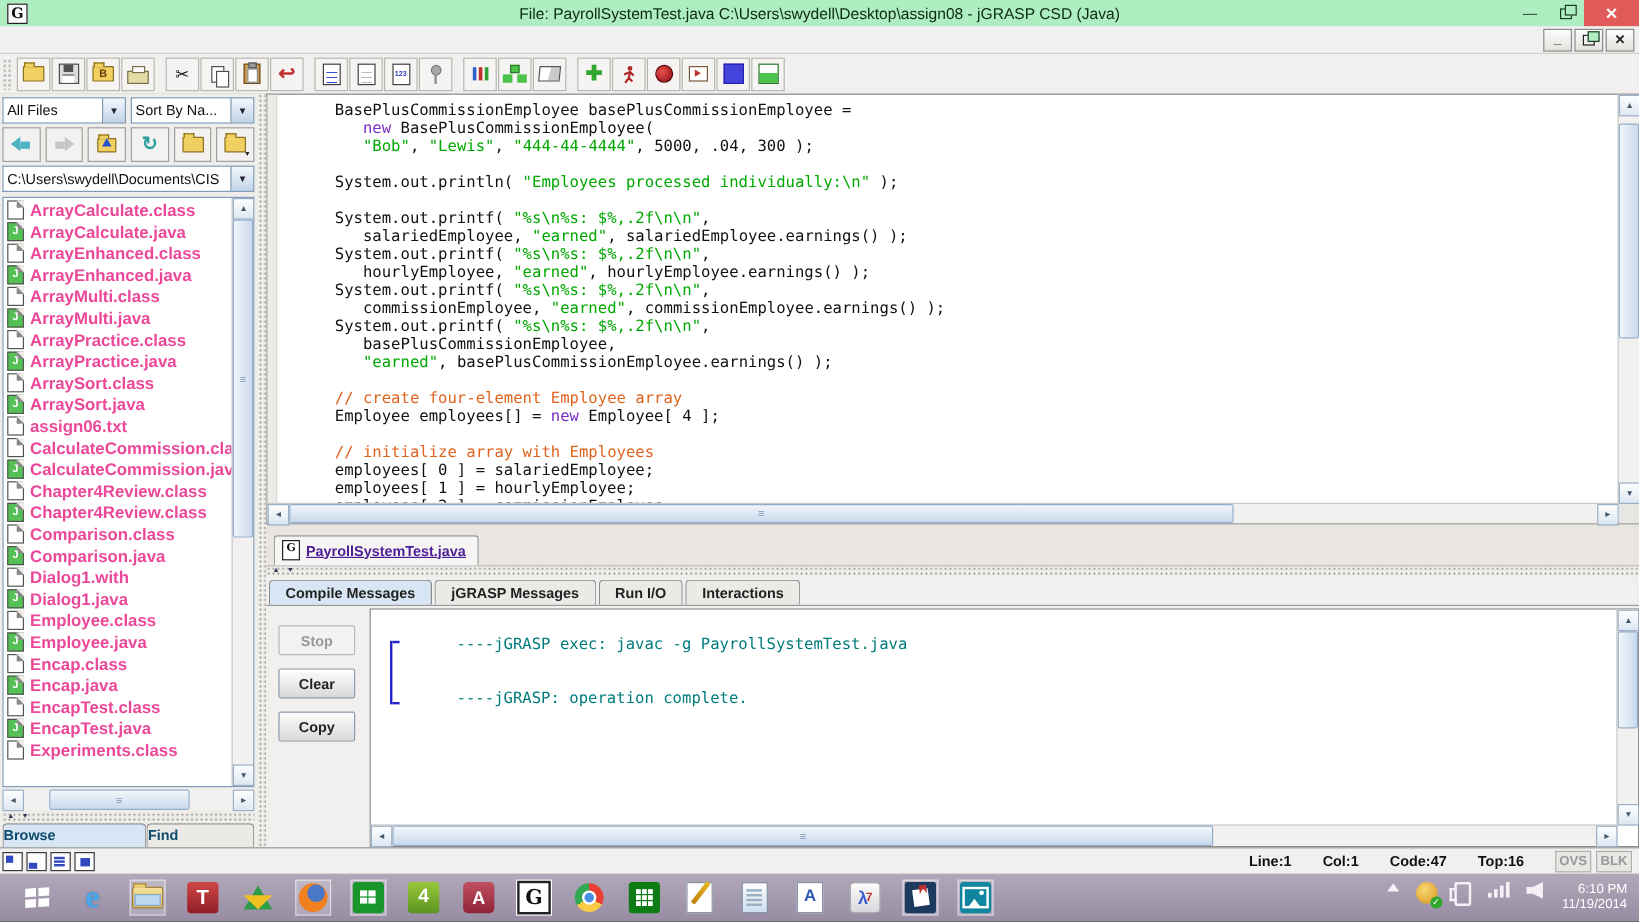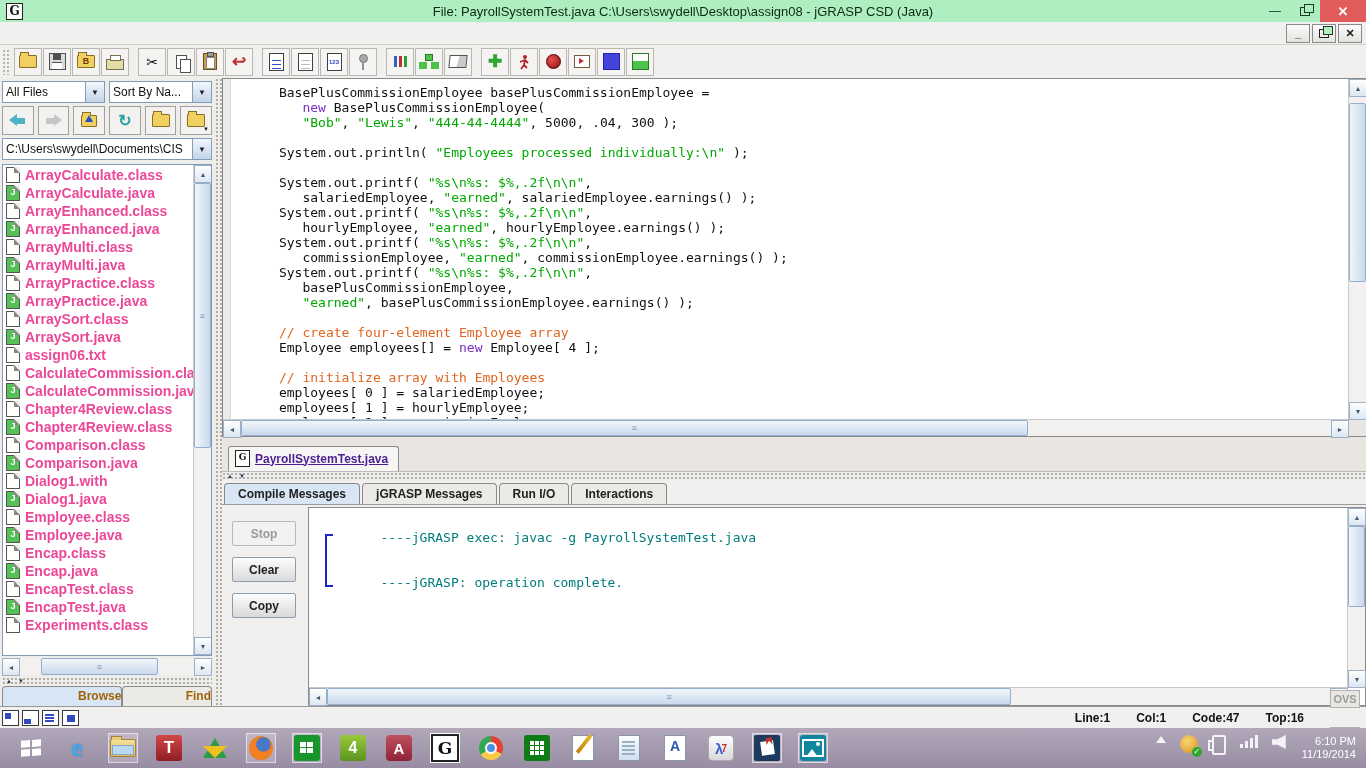--- a/index.html
+++ b/index.html
@@ -101,21 +101,21 @@
     display:flex;align-items:center;justify-content:center;font-size:7px;color:#44596e;flex:none;}
   .sb-track{position:relative;flex:1;}
   .thumb{position:absolute;background:linear-gradient(90deg,#f2f6fb,#c9d9ec);border:1px solid #93aecd;border-radius:2px;
     display:flex;align-items:center;justify-content:center;color:#7a94b8;font-size:9px;}
   .thumb.h{background:linear-gradient(#f2f6fb,#c9d9ec);}
   #side-hscroll{margin:2px 10px 0 2px;}
   .split-h{height:8px;margin:2px 10px 0 2px;background:radial-gradient(#b0aea8 0.8px,transparent 1px);background-size:4px 4px;position:relative;}
   .split-h .tri{position:absolute;top:1px;font-size:6px;color:#335;line-height:6px;}
   #side-tabs1,#side-tabs2{display:flex;padding:1px 10px 0 2px;}
   .stab{border:1px solid #8a8a8a;border-bottom:none;border-radius:4px 4px 0 0;background:#eceae6;font-weight:bold;font-size:12px;
-    padding:2px 0 3px;text-align:right;color:#a16207;}
+    padding:2px 0 3px;text-align:left;color:#0c4a6e;}
   .stab.active{background:#d7e5f4;}
   #side-tabs1 .stab:nth-child(1){flex:1.35;}
   #side-tabs1 .stab:nth-child(2){flex:1;}
   #side-tabs2{padding-bottom:2px;}
   #side-tabs2 .stab{flex:none;padding:2px 14px 3px;border-radius:0 0 4px 4px;border-top:none;border-bottom:1px solid #8a8a8a;background:#f1f0ee;}
 
   
   #rightpane{flex:1;display:flex;flex-direction:column;position:relative;}
   #editor{position:relative;height:359px;background:#fff;border:1px solid #8a8a8a;border-right:none;box-sizing:border-box;}
   #ed-margin{position:absolute;left:0;top:0;bottom:16px;width:7px;background:#edebe8;border-right:1px solid #dcdad6;}
@@ -168,21 +168,21 @@
   #win-icons{display:flex;gap:3px;margin-left:2px;}
   .wic{width:15px;height:14px;border:1px solid #3a3a3a;background:#fff;position:relative;}
   .wic::after{content:"";position:absolute;background:#3048c0;}
   .wic.w1::after{left:2px;top:2px;width:6px;height:6px;}
   .wic.w2::after{left:1px;bottom:1px;width:7px;height:5px;}
   .wic.w3::after{left:2px;top:3px;width:9px;height:2px;box-shadow:0 3px 0 #3048c0,0 6px 0 #3048c0;}
   .wic.w4::after{left:4px;top:4px;width:8px;height:7px;}
   #status-right{margin-left:auto;display:flex;align-items:center;gap:26px;font-weight:bold;font-size:12px;margin-right:6px;}
   .toggle{width:28px;height:16px;border:1px solid #b0b0b0;background:#e8e7e4;color:#9a9a9a;font-size:11px;font-weight:bold;
     display:flex;align-items:center;justify-content:center;}
-  #toggles{display:flex;gap:19px;flex-direction:column;}
+  #toggles{display:flex;gap:4px;}
 
   
   #taskbar{position:absolute;left:0;top:728px;width:1366px;height:40px;background:linear-gradient(#b2a8ba,#978ca2);
     display:flex;align-items:center;}
   .ti{width:30px;height:30px;margin-left:16px;display:flex;align-items:center;justify-content:center;position:relative;box-sizing:border-box;flex:none;}
   .ti.open{background:rgba(255,255,255,.22);border:1px solid rgba(255,255,255,.55);}
   .ti.active{background:rgba(252,252,253,.85);border:1px solid #fff;}
   .ic-start{width:20px;height:16px;display:grid;grid-template-columns:9px 9px;grid-template-rows:7px 7px;gap:1.5px;transform:skewY(-4deg);}
   .ic-start i{background:#fff;}
   .ic-ie{color:#cfe8fa;font-size:26px;font-weight:bold;font-family:"Liberation Serif",serif;text-shadow:0 0 2px #2a7ac0;color:#4aa8e8;}

